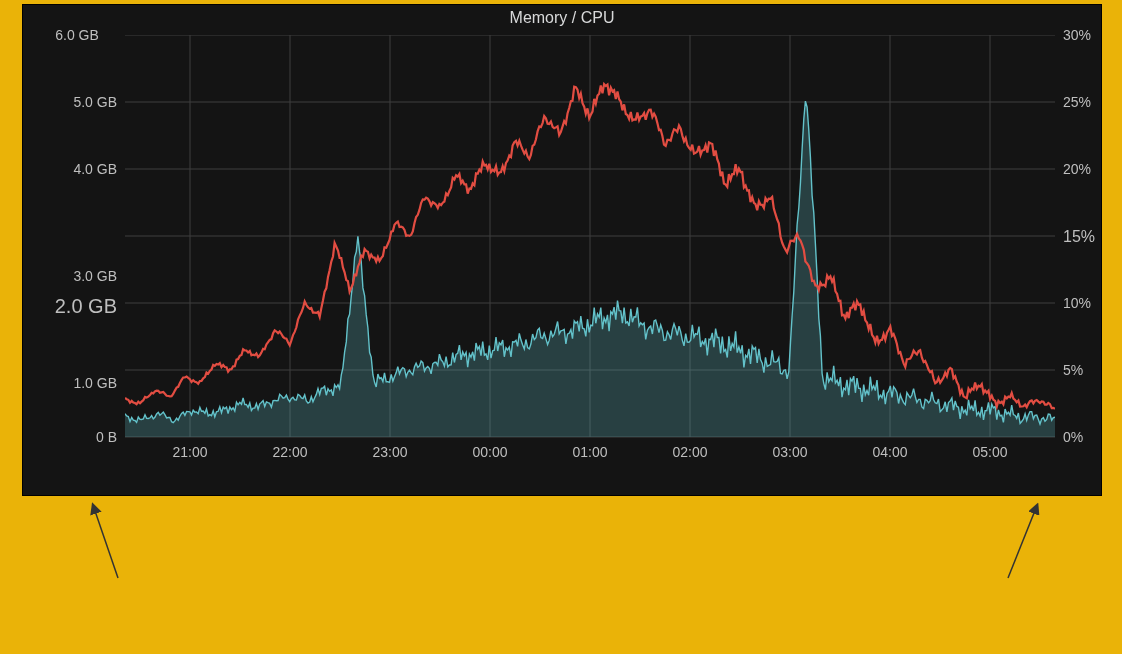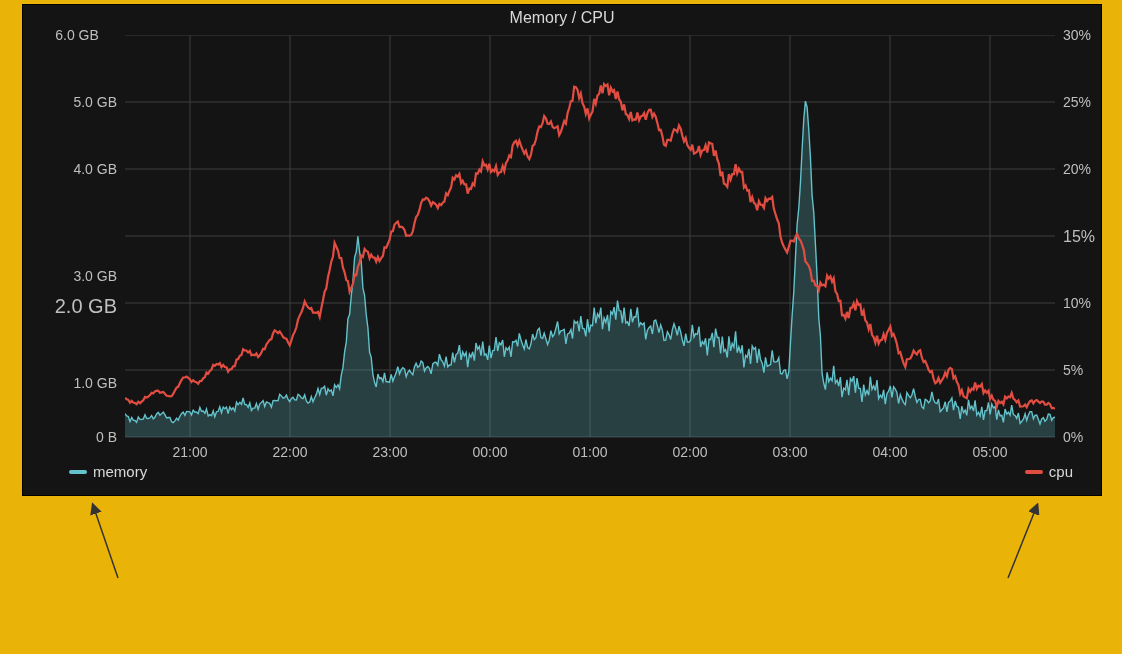--- a/index.html
+++ b/index.html
@@ -53,30 +53,20 @@
           <line x1="764.9999999999999" y1="0" x2="764.9999999999999" y2="402" stroke="#3f3f3f"></line>
           <text x="764.9999999999999" y="422" class="xtick" text-anchor="middle">04:00</text>
           <line x1="864.9999999999999" y1="0" x2="864.9999999999999" y2="402" stroke="#3f3f3f"></line>
           <text x="864.9999999999999" y="422" class="xtick" text-anchor="middle">05:00</text>
           <path d="M0.0 402 L0.0 378.8L1.7 380.9L3.3 381.5L5.0 386.6L6.7 382.5L8.3 385.2L10.0 385.5L11.6 387.4L13.3 382.1L15.0 384.4L16.6 384.5L18.3 384.0L20.0 379.7L21.6 383.3L23.3 383.5L25.0 382.8L26.6 380.6L28.3 383.9L29.9 382.3L31.6 379.0L33.3 377.3L34.9 380.1L36.6 378.7L38.3 377.1L39.9 379.7L41.6 382.9L43.3 382.5L44.9 382.4L46.6 386.7L48.2 387.6L49.9 385.9L51.6 383.2L53.2 385.1L54.9 381.2L56.6 378.4L58.2 377.1L59.9 380.4L61.6 376.4L63.2 376.6L64.9 376.8L66.5 379.9L68.2 375.2L69.9 377.2L71.5 376.9L73.2 378.7L74.9 372.4L76.5 376.3L78.2 376.0L79.9 378.3L81.5 374.0L83.2 381.0L84.8 379.6L86.5 380.7L88.2 375.9L89.8 381.8L91.5 376.8L93.2 376.3L94.8 371.8L96.5 377.8L98.2 372.0L99.8 373.7L101.5 372.0L103.1 378.5L104.8 372.0L106.5 374.7L108.1 372.8L109.8 376.2L111.5 367.2L113.1 369.8L114.8 367.3L116.5 369.2L118.1 362.8L119.8 369.6L121.4 369.5L123.1 372.3L124.8 367.9L126.4 375.5L128.1 373.1L129.8 373.0L131.4 368.5L133.1 374.3L134.8 368.8L136.4 367.5L138.1 365.6L139.7 371.4L141.4 366.9L143.1 367.7L144.7 368.4L146.4 372.1L148.1 365.7L149.7 365.4L151.4 365.7L153.1 365.5L154.7 359.3L156.4 360.9L158.1 363.2L159.7 362.6L161.4 360.0L163.0 364.1L164.7 366.7L166.4 363.5L168.0 362.3L169.7 364.9L171.4 365.0L173.0 359.3L174.7 360.4L176.4 362.9L178.0 363.6L179.7 359.9L181.3 366.0L183.0 368.0L184.7 367.1L186.3 361.7L188.0 366.8L189.7 362.8L191.3 359.4L193.0 353.6L194.7 359.5L196.3 353.4L198.0 353.0L199.6 351.3L201.3 360.2L203.0 353.7L204.6 356.3L206.3 355.0L208.0 360.8L209.6 349.8L211.3 352.5L213.0 349.8L214.6 353.7L216.3 339.8L217.9 332.8L219.6 317.1L221.3 306.9L222.9 283.8L224.6 279.3L226.3 260.5L227.9 246.6L229.6 222.4L231.3 216.6L232.9 201.4L234.6 216.9L236.2 226.4L237.9 252.9L239.6 260.7L241.2 279.4L242.9 292.7L244.6 317.6L246.2 322.1L247.9 339.7L249.6 347.6L251.2 351.9L252.9 339.1L254.5 343.5L256.2 342.7L257.9 346.6L259.5 337.9L261.2 346.8L262.9 346.8L264.5 347.4L266.2 339.3L267.9 346.2L269.5 341.8L271.2 337.6L272.8 331.7L274.5 338.9L276.2 334.7L277.8 332.6L279.5 333.8L281.2 341.7L282.8 337.3L284.5 335.2L286.2 337.9L287.8 339.8L289.5 331.7L291.1 328.3L292.8 332.3L294.5 330.9L296.1 326.0L297.8 327.7L299.5 336.1L301.1 333.0L302.8 331.5L304.5 333.5L306.1 338.9L307.8 328.8L309.4 327.5L311.1 327.3L312.8 330.3L314.4 319.2L316.1 324.8L317.8 326.8L319.4 331.1L321.1 321.6L322.8 331.9L324.4 330.0L326.1 329.8L327.7 317.7L329.4 327.5L331.1 319.4L332.7 318.4L334.4 310.2L336.1 324.9L337.7 316.9L339.4 320.8L341.1 317.5L342.7 332.2L344.4 319.0L346.0 322.1L347.7 316.8L349.4 325.7L351.0 308.0L352.7 314.2L354.4 311.5L356.0 320.6L357.7 306.6L359.4 320.1L361.0 318.9L362.7 324.8L364.3 310.5L366.0 323.1L367.7 315.7L369.3 315.3L371.0 302.1L372.7 316.0L374.3 307.8L376.0 309.8L377.7 305.1L379.3 321.8L381.0 312.8L382.6 315.0L384.3 312.1L386.0 322.0L387.6 306.8L389.3 307.0L391.0 305.4L392.6 311.3L394.3 298.4L396.0 305.1L397.6 309.7L399.3 313.9L400.9 304.5L402.6 312.5L404.3 313.9L405.9 309.0L407.6 299.0L409.3 304.6L410.9 302.7L412.6 295.1L414.3 293.3L415.9 302.6L417.6 303.5L419.2 298.1L420.9 303.7L422.6 309.5L424.2 305.4L425.9 295.7L427.6 301.6L429.2 299.4L430.9 293.2L432.6 286.5L434.2 298.8L435.9 295.8L437.5 295.3L439.2 294.3L440.9 309.0L442.5 299.1L444.2 298.2L445.9 294.6L447.5 303.6L449.2 285.9L450.9 288.2L452.5 286.6L454.2 296.4L455.8 281.0L457.5 293.2L459.2 293.8L460.8 301.4L462.5 284.2L464.2 297.4L465.8 290.2L467.5 290.6L469.2 272.5L470.8 288.3L472.5 278.9L474.2 282.1L475.8 272.5L477.5 294.1L479.1 283.0L480.8 287.3L482.5 279.9L484.1 296.2L485.8 276.6L487.5 279.0L489.1 272.2L490.8 284.7L492.5 265.5L494.1 275.7L495.8 275.8L497.4 288.1L499.1 272.6L500.8 287.9L502.4 286.8L504.1 290.9L505.8 273.8L507.4 287.2L509.1 281.7L510.8 282.0L512.4 272.3L514.1 291.0L515.7 287.8L517.4 289.8L519.1 288.1L520.7 304.4L522.4 295.3L524.1 292.4L525.7 291.0L527.4 299.0L529.1 286.0L530.7 285.1L532.4 290.9L534.0 297.7L535.7 289.9L537.4 295.4L539.0 305.4L540.7 305.1L542.4 296.7L544.0 299.6L545.7 304.5L547.4 294.3L549.0 288.8L550.7 293.7L552.3 300.4L554.0 291.2L555.7 297.0L557.3 305.1L559.0 310.8L560.7 298.7L562.3 307.1L564.0 307.2L565.7 305.3L567.3 289.9L569.0 302.1L570.6 298.6L572.3 299.3L574.0 291.6L575.6 312.0L577.3 306.5L579.0 309.3L580.6 303.2L582.3 320.4L584.0 304.2L585.6 304.7L587.3 297.8L588.9 312.2L590.6 293.6L592.3 302.5L593.9 302.5L595.6 318.5L597.3 301.5L598.9 316.4L600.6 314.5L602.3 322.5L603.9 301.3L605.6 315.8L607.2 308.4L608.9 312.1L610.6 296.2L612.2 317.6L613.9 311.9L615.6 318.4L617.2 310.2L618.9 332.4L620.6 320.4L622.2 322.3L623.9 313.9L625.5 329.0L627.2 311.0L628.9 314.3L630.5 312.6L632.2 327.8L633.9 313.8L635.5 324.5L637.2 328.2L638.9 337.7L640.5 322.3L642.2 331.4L643.8 330.3L645.5 329.6L647.2 315.3L648.8 326.6L650.5 327.1L652.2 326.4L653.8 322.7L655.5 338.5L657.2 339.0L658.8 335.3L660.5 334.8L662.1 343.8L663.8 336.7L665.5 307.1L667.1 280.8L668.8 256.6L670.5 221.6L672.1 189.7L673.8 172.8L675.5 147.0L677.1 114.3L678.8 84.0L680.4 66.1L682.1 72.2L683.8 95.3L685.4 121.9L687.1 160.6L688.8 178.0L690.4 208.8L692.1 241.5L693.8 283.2L695.4 300.8L697.1 338.5L698.7 348.0L700.4 354.6L702.1 337.4L703.7 346.7L705.4 343.2L707.1 345.7L708.7 330.9L710.4 348.0L712.1 345.3L713.7 351.0L715.4 342.1L717.0 362.2L718.7 353.1L720.4 354.8L722.0 344.8L723.7 360.1L725.4 343.6L727.0 346.2L728.7 341.1L730.4 357.8L732.0 343.1L733.7 353.4L735.3 353.4L737.0 366.9L738.7 349.6L740.3 359.8L742.0 355.5L743.7 360.3L745.3 341.7L747.0 354.4L748.7 350.8L750.3 355.6L752.0 345.1L753.6 363.6L755.3 360.2L757.0 362.7L758.6 354.9L760.3 369.1L762.0 358.4L763.6 356.1L765.3 350.9L767.0 362.3L768.6 351.7L770.3 354.1L771.9 357.5L773.6 368.5L775.3 359.6L776.9 363.9L778.6 367.6L780.3 369.6L781.9 357.6L783.6 360.3L785.3 362.8L786.9 360.0L788.6 353.6L790.3 361.6L791.9 367.5L793.6 364.4L795.2 364.4L796.9 372.0L798.6 373.6L800.2 364.4L801.9 365.3L803.6 367.8L805.2 365.8L806.9 356.8L808.6 364.7L810.2 367.8L811.9 368.6L813.5 364.0L815.2 376.7L816.9 374.8L818.5 373.0L820.2 366.8L821.9 376.9L823.5 367.5L825.2 366.1L826.9 362.9L828.5 375.2L830.2 365.9L831.8 371.3L833.5 372.3L835.2 383.8L836.8 371.3L838.5 377.7L840.2 375.2L841.8 380.3L843.5 364.8L845.2 373.8L846.8 371.1L848.5 376.0L850.1 365.3L851.8 380.1L853.5 377.2L855.1 381.1L856.8 371.8L858.5 385.0L860.1 375.7L861.8 375.6L863.5 367.3L865.1 379.4L866.8 369.1L868.4 372.9L870.1 371.5L871.8 384.6L873.4 374.9L875.1 380.9L876.8 380.2L878.4 387.3L880.1 374.1L881.8 379.1L883.4 377.2L885.1 380.2L886.7 370.1L888.4 379.6L890.1 380.5L891.7 383.4L893.4 378.0L895.1 388.4L896.7 386.5L898.4 384.1L900.1 378.8L901.7 385.4L903.4 379.9L905.0 376.6L906.7 376.6L908.4 383.8L910.0 380.3L911.7 380.1L913.4 384.6L915.0 389.0L916.7 383.9L918.4 382.6L920.0 386.3L921.7 384.5L923.3 379.0L925.0 379.3L926.7 385.2L928.3 382.7L930.0 382.3L930 402 Z" fill="#63c2ca" fill-opacity="0.25" stroke="none"></path>
           <path d="M0.0 378.8L1.7 380.9L3.3 381.5L5.0 386.6L6.7 382.5L8.3 385.2L10.0 385.5L11.6 387.4L13.3 382.1L15.0 384.4L16.6 384.5L18.3 384.0L20.0 379.7L21.6 383.3L23.3 383.5L25.0 382.8L26.6 380.6L28.3 383.9L29.9 382.3L31.6 379.0L33.3 377.3L34.9 380.1L36.6 378.7L38.3 377.1L39.9 379.7L41.6 382.9L43.3 382.5L44.9 382.4L46.6 386.7L48.2 387.6L49.9 385.9L51.6 383.2L53.2 385.1L54.9 381.2L56.6 378.4L58.2 377.1L59.9 380.4L61.6 376.4L63.2 376.6L64.9 376.8L66.5 379.9L68.2 375.2L69.9 377.2L71.5 376.9L73.2 378.7L74.9 372.4L76.5 376.3L78.2 376.0L79.9 378.3L81.5 374.0L83.2 381.0L84.8 379.6L86.5 380.7L88.2 375.9L89.8 381.8L91.5 376.8L93.2 376.3L94.8 371.8L96.5 377.8L98.2 372.0L99.8 373.7L101.5 372.0L103.1 378.5L104.8 372.0L106.5 374.7L108.1 372.8L109.8 376.2L111.5 367.2L113.1 369.8L114.8 367.3L116.5 369.2L118.1 362.8L119.8 369.6L121.4 369.5L123.1 372.3L124.8 367.9L126.4 375.5L128.1 373.1L129.8 373.0L131.4 368.5L133.1 374.3L134.8 368.8L136.4 367.5L138.1 365.6L139.7 371.4L141.4 366.9L143.1 367.7L144.7 368.4L146.4 372.1L148.1 365.7L149.7 365.4L151.4 365.7L153.1 365.5L154.7 359.3L156.4 360.9L158.1 363.2L159.7 362.6L161.4 360.0L163.0 364.1L164.7 366.7L166.4 363.5L168.0 362.3L169.7 364.9L171.4 365.0L173.0 359.3L174.7 360.4L176.4 362.9L178.0 363.6L179.7 359.9L181.3 366.0L183.0 368.0L184.7 367.1L186.3 361.7L188.0 366.8L189.7 362.8L191.3 359.4L193.0 353.6L194.7 359.5L196.3 353.4L198.0 353.0L199.6 351.3L201.3 360.2L203.0 353.7L204.6 356.3L206.3 355.0L208.0 360.8L209.6 349.8L211.3 352.5L213.0 349.8L214.6 353.7L216.3 339.8L217.9 332.8L219.6 317.1L221.3 306.9L222.9 283.8L224.6 279.3L226.3 260.5L227.9 246.6L229.6 222.4L231.3 216.6L232.9 201.4L234.6 216.9L236.2 226.4L237.9 252.9L239.6 260.7L241.2 279.4L242.9 292.7L244.6 317.6L246.2 322.1L247.9 339.7L249.6 347.6L251.2 351.9L252.9 339.1L254.5 343.5L256.2 342.7L257.9 346.6L259.5 337.9L261.2 346.8L262.9 346.8L264.5 347.4L266.2 339.3L267.9 346.2L269.5 341.8L271.2 337.6L272.8 331.7L274.5 338.9L276.2 334.7L277.8 332.6L279.5 333.8L281.2 341.7L282.8 337.3L284.5 335.2L286.2 337.9L287.8 339.8L289.5 331.7L291.1 328.3L292.8 332.3L294.5 330.9L296.1 326.0L297.8 327.7L299.5 336.1L301.1 333.0L302.8 331.5L304.5 333.5L306.1 338.9L307.8 328.8L309.4 327.5L311.1 327.3L312.8 330.3L314.4 319.2L316.1 324.8L317.8 326.8L319.4 331.1L321.1 321.6L322.8 331.9L324.4 330.0L326.1 329.8L327.7 317.7L329.4 327.5L331.1 319.4L332.7 318.4L334.4 310.2L336.1 324.9L337.7 316.9L339.4 320.8L341.1 317.5L342.7 332.2L344.4 319.0L346.0 322.1L347.7 316.8L349.4 325.7L351.0 308.0L352.7 314.2L354.4 311.5L356.0 320.6L357.7 306.6L359.4 320.1L361.0 318.9L362.7 324.8L364.3 310.5L366.0 323.1L367.7 315.7L369.3 315.3L371.0 302.1L372.7 316.0L374.3 307.8L376.0 309.8L377.7 305.1L379.3 321.8L381.0 312.8L382.6 315.0L384.3 312.1L386.0 322.0L387.6 306.8L389.3 307.0L391.0 305.4L392.6 311.3L394.3 298.4L396.0 305.1L397.6 309.7L399.3 313.9L400.9 304.5L402.6 312.5L404.3 313.9L405.9 309.0L407.6 299.0L409.3 304.6L410.9 302.7L412.6 295.1L414.3 293.3L415.9 302.6L417.6 303.5L419.2 298.1L420.9 303.7L422.6 309.5L424.2 305.4L425.9 295.7L427.6 301.6L429.2 299.4L430.9 293.2L432.6 286.5L434.2 298.8L435.9 295.8L437.5 295.3L439.2 294.3L440.9 309.0L442.5 299.1L444.2 298.2L445.9 294.6L447.5 303.6L449.2 285.9L450.9 288.2L452.5 286.6L454.2 296.4L455.8 281.0L457.5 293.2L459.2 293.8L460.8 301.4L462.5 284.2L464.2 297.4L465.8 290.2L467.5 290.6L469.2 272.5L470.8 288.3L472.5 278.9L474.2 282.1L475.8 272.5L477.5 294.1L479.1 283.0L480.8 287.3L482.5 279.9L484.1 296.2L485.8 276.6L487.5 279.0L489.1 272.2L490.8 284.7L492.5 265.5L494.1 275.7L495.8 275.8L497.4 288.1L499.1 272.6L500.8 287.9L502.4 286.8L504.1 290.9L505.8 273.8L507.4 287.2L509.1 281.7L510.8 282.0L512.4 272.3L514.1 291.0L515.7 287.8L517.4 289.8L519.1 288.1L520.7 304.4L522.4 295.3L524.1 292.4L525.7 291.0L527.4 299.0L529.1 286.0L530.7 285.1L532.4 290.9L534.0 297.7L535.7 289.9L537.4 295.4L539.0 305.4L540.7 305.1L542.4 296.7L544.0 299.6L545.7 304.5L547.4 294.3L549.0 288.8L550.7 293.7L552.3 300.4L554.0 291.2L555.7 297.0L557.3 305.1L559.0 310.8L560.7 298.7L562.3 307.1L564.0 307.2L565.7 305.3L567.3 289.9L569.0 302.1L570.6 298.6L572.3 299.3L574.0 291.6L575.6 312.0L577.3 306.5L579.0 309.3L580.6 303.2L582.3 320.4L584.0 304.2L585.6 304.7L587.3 297.8L588.9 312.2L590.6 293.6L592.3 302.5L593.9 302.5L595.6 318.5L597.3 301.5L598.9 316.4L600.6 314.5L602.3 322.5L603.9 301.3L605.6 315.8L607.2 308.4L608.9 312.1L610.6 296.2L612.2 317.6L613.9 311.9L615.6 318.4L617.2 310.2L618.9 332.4L620.6 320.4L622.2 322.3L623.9 313.9L625.5 329.0L627.2 311.0L628.9 314.3L630.5 312.6L632.2 327.8L633.9 313.8L635.5 324.5L637.2 328.2L638.9 337.7L640.5 322.3L642.2 331.4L643.8 330.3L645.5 329.6L647.2 315.3L648.8 326.6L650.5 327.1L652.2 326.4L653.8 322.7L655.5 338.5L657.2 339.0L658.8 335.3L660.5 334.8L662.1 343.8L663.8 336.7L665.5 307.1L667.1 280.8L668.8 256.6L670.5 221.6L672.1 189.7L673.8 172.8L675.5 147.0L677.1 114.3L678.8 84.0L680.4 66.1L682.1 72.2L683.8 95.3L685.4 121.9L687.1 160.6L688.8 178.0L690.4 208.8L692.1 241.5L693.8 283.2L695.4 300.8L697.1 338.5L698.7 348.0L700.4 354.6L702.1 337.4L703.7 346.7L705.4 343.2L707.1 345.7L708.7 330.9L710.4 348.0L712.1 345.3L713.7 351.0L715.4 342.1L717.0 362.2L718.7 353.1L720.4 354.8L722.0 344.8L723.7 360.1L725.4 343.6L727.0 346.2L728.7 341.1L730.4 357.8L732.0 343.1L733.7 353.4L735.3 353.4L737.0 366.9L738.7 349.6L740.3 359.8L742.0 355.5L743.7 360.3L745.3 341.7L747.0 354.4L748.7 350.8L750.3 355.6L752.0 345.1L753.6 363.6L755.3 360.2L757.0 362.7L758.6 354.9L760.3 369.1L762.0 358.4L763.6 356.1L765.3 350.9L767.0 362.3L768.6 351.7L770.3 354.1L771.9 357.5L773.6 368.5L775.3 359.6L776.9 363.9L778.6 367.6L780.3 369.6L781.9 357.6L783.6 360.3L785.3 362.8L786.9 360.0L788.6 353.6L790.3 361.6L791.9 367.5L793.6 364.4L795.2 364.4L796.9 372.0L798.6 373.6L800.2 364.4L801.9 365.3L803.6 367.8L805.2 365.8L806.9 356.8L808.6 364.7L810.2 367.8L811.9 368.6L813.5 364.0L815.2 376.7L816.9 374.8L818.5 373.0L820.2 366.8L821.9 376.9L823.5 367.5L825.2 366.1L826.9 362.9L828.5 375.2L830.2 365.9L831.8 371.3L833.5 372.3L835.2 383.8L836.8 371.3L838.5 377.7L840.2 375.2L841.8 380.3L843.5 364.8L845.2 373.8L846.8 371.1L848.5 376.0L850.1 365.3L851.8 380.1L853.5 377.2L855.1 381.1L856.8 371.8L858.5 385.0L860.1 375.7L861.8 375.6L863.5 367.3L865.1 379.4L866.8 369.1L868.4 372.9L870.1 371.5L871.8 384.6L873.4 374.9L875.1 380.9L876.8 380.2L878.4 387.3L880.1 374.1L881.8 379.1L883.4 377.2L885.1 380.2L886.7 370.1L888.4 379.6L890.1 380.5L891.7 383.4L893.4 378.0L895.1 388.4L896.7 386.5L898.4 384.1L900.1 378.8L901.7 385.4L903.4 379.9L905.0 376.6L906.7 376.6L908.4 383.8L910.0 380.3L911.7 380.1L913.4 384.6L915.0 389.0L916.7 383.9L918.4 382.6L920.0 386.3L921.7 384.5L923.3 379.0L925.0 379.3L926.7 385.2L928.3 382.7L930.0 382.3" fill="none" stroke="#63c2ca" stroke-width="1.4"></path>
           <path d="M0.0 362.9L1.7 364.2L3.3 364.8L5.0 367.7L6.7 365.9L8.3 367.5L10.0 368.0L11.6 369.2L13.3 366.7L15.0 368.2L16.6 366.6L18.3 365.2L20.0 361.9L21.6 362.6L23.3 361.6L25.0 360.1L26.6 357.8L28.3 358.4L29.9 356.4L31.6 355.7L33.3 355.9L34.9 357.8L36.6 357.4L38.3 357.0L39.9 358.7L41.6 360.8L43.3 361.0L44.9 361.3L46.6 361.1L48.2 359.0L49.9 355.6L51.6 352.5L53.2 351.8L54.9 348.0L56.6 344.9L58.2 342.5L59.9 342.5L61.6 341.5L63.2 342.9L64.9 344.2L66.5 347.0L68.2 345.2L69.9 346.8L71.5 347.2L73.2 348.7L74.9 346.0L76.5 345.9L78.2 343.3L79.9 342.1L81.5 337.5L83.2 338.7L84.8 336.0L86.5 334.5L88.2 329.9L89.8 330.9L91.5 329.0L93.2 329.6L94.8 328.2L96.5 332.2L98.2 330.1L99.8 332.0L101.5 332.2L103.1 336.6L104.8 334.3L106.5 334.2L108.1 331.3L109.8 331.2L111.5 324.7L113.1 324.1L114.8 320.9L116.5 320.0L118.1 314.3L119.8 315.4L121.4 315.5L123.1 317.5L124.8 315.9L126.4 320.3L128.1 319.6L129.8 320.2L131.4 318.4L133.1 322.0L134.8 320.3L136.4 317.6L138.1 313.9L139.7 314.3L141.4 309.4L143.1 307.1L144.7 304.9L146.4 304.1L148.1 298.2L149.7 295.4L151.4 296.5L153.1 298.1L154.7 296.5L156.4 299.0L158.1 301.9L159.7 303.2L161.4 303.6L163.0 307.3L164.7 310.3L166.4 305.4L168.0 300.1L169.7 296.9L171.4 292.3L173.0 284.7L174.7 280.6L176.4 277.3L178.0 273.0L179.7 266.5L181.3 269.8L183.0 272.3L184.7 273.8L186.3 273.0L188.0 277.6L189.7 277.6L191.3 277.9L193.0 276.9L194.7 281.9L196.3 273.2L198.0 265.3L199.6 256.7L201.3 253.3L203.0 241.9L204.6 235.2L206.3 226.6L208.0 221.5L209.6 207.9L211.3 211.7L213.0 215.6L214.6 223.0L216.3 223.0L217.9 232.4L219.6 237.3L221.3 245.0L222.9 246.1L224.6 256.7L226.3 252.7L227.9 248.9L229.6 239.7L231.3 240.1L232.9 231.7L234.6 227.6L236.2 220.5L237.9 222.0L239.6 214.0L241.2 215.9L242.9 216.7L244.6 223.4L246.2 219.6L247.9 222.5L249.6 222.6L251.2 226.7L252.9 221.9L254.5 226.0L256.2 223.1L257.9 221.0L259.5 212.4L261.2 212.8L262.9 208.8L264.5 205.0L266.2 196.7L267.9 196.1L269.5 189.7L271.2 187.7L272.8 186.5L274.5 192.0L276.2 191.7L277.8 192.4L279.5 194.9L281.2 200.8L282.8 200.3L284.5 200.9L286.2 199.8L287.8 196.5L289.5 188.0L291.1 182.0L292.8 179.8L294.5 174.7L296.1 168.0L297.8 164.5L299.5 164.6L301.1 162.7L302.8 163.6L304.5 166.3L306.1 170.7L307.8 167.2L309.4 168.2L311.1 169.8L312.8 173.0L314.4 168.9L316.1 170.1L317.8 167.7L319.4 166.5L321.1 158.3L322.8 160.2L324.4 155.9L326.1 152.4L327.7 142.8L329.4 144.5L331.1 140.3L332.7 141.6L334.4 139.0L336.1 148.2L337.7 145.8L339.4 149.4L341.1 149.4L342.7 158.6L344.4 153.5L346.0 153.9L347.7 148.4L349.4 150.2L351.0 138.3L352.7 138.7L354.4 134.5L356.0 136.4L357.7 126.4L359.4 130.5L361.0 129.8L362.7 134.5L364.3 128.8L366.0 137.0L367.7 134.8L369.3 136.3L371.0 131.1L372.7 139.9L374.3 137.4L376.0 137.0L377.7 131.0L379.3 136.1L381.0 127.9L382.6 125.5L384.3 120.4L386.0 122.0L387.6 110.6L389.3 107.2L391.0 105.8L392.6 110.5L394.3 105.6L396.0 110.7L397.6 114.7L399.3 118.6L400.9 115.6L402.6 121.5L404.3 124.1L405.9 120.0L407.6 110.8L409.3 109.5L410.9 104.5L412.6 96.4L414.3 91.4L415.9 92.0L417.6 88.1L419.2 81.1L420.9 83.3L422.6 88.7L424.2 89.0L425.9 86.5L427.6 91.9L429.2 93.2L430.9 92.4L432.6 91.3L434.2 100.1L435.9 96.9L437.5 91.6L439.2 86.1L440.9 88.6L442.5 78.5L444.2 73.0L445.9 66.1L447.5 65.8L449.2 51.7L450.9 52.2L452.5 54.7L454.2 63.1L455.8 58.5L457.5 68.1L459.2 71.7L460.8 79.0L462.5 73.4L464.2 83.5L465.8 79.8L467.5 76.6L469.2 63.9L470.8 68.7L472.5 60.5L474.2 58.8L475.8 50.5L477.5 58.2L479.1 49.1L480.8 50.9L482.5 49.5L484.1 60.3L485.8 52.6L487.5 56.3L489.1 55.2L490.8 64.0L492.5 56.5L494.1 64.2L495.8 66.7L497.4 75.4L499.1 69.4L500.8 79.0L502.4 80.1L504.1 84.0L505.8 76.9L507.4 85.5L509.1 84.4L510.8 84.5L512.4 77.6L514.1 85.2L515.7 81.6L517.4 80.8L519.1 78.1L520.7 84.7L522.4 78.2L524.1 74.8L525.7 74.6L527.4 82.0L529.1 78.7L530.7 81.6L532.4 88.1L534.0 95.1L535.7 94.7L537.4 101.0L539.0 109.7L540.7 110.9L542.4 104.9L544.0 104.8L545.7 105.6L547.4 98.7L549.0 94.2L550.7 95.1L552.3 96.9L554.0 90.5L555.7 93.6L557.3 100.6L559.0 106.3L560.7 102.9L562.3 110.0L564.0 112.8L565.7 114.7L567.3 109.6L569.0 118.6L570.6 117.9L572.3 116.6L574.0 111.0L575.6 119.9L577.3 115.4L579.0 115.1L580.6 110.3L582.3 117.5L584.0 107.5L585.6 108.3L587.3 109.1L588.9 120.8L590.6 115.5L592.3 124.4L593.9 128.6L595.6 141.1L597.3 136.7L598.9 148.5L600.6 149.5L602.3 151.8L603.9 139.1L605.6 144.7L607.2 139.1L608.9 139.1L610.6 129.1L612.2 138.3L613.9 133.6L615.6 137.1L617.2 137.0L618.9 152.5L620.6 150.5L622.2 155.5L623.9 155.3L625.5 167.2L627.2 162.1L628.9 167.9L630.5 169.2L632.2 175.2L633.9 166.2L635.5 169.8L637.2 169.9L638.9 172.9L640.5 163.2L642.2 166.0L643.8 163.7L645.5 163.8L647.2 162.0L648.8 173.4L650.5 179.2L652.2 184.5L653.8 188.2L655.5 201.9L657.2 207.8L658.8 211.5L660.5 214.6L662.1 217.5L663.8 211.9L665.5 205.8L667.1 205.6L668.8 206.5L670.5 201.9L672.1 198.8L673.8 203.5L675.5 205.6L677.1 209.6L678.8 214.8L680.4 226.4L682.1 228.3L683.8 230.9L685.4 235.4L687.1 246.0L688.8 245.7L690.4 250.4L692.1 250.6L693.8 255.3L695.4 247.7L697.1 250.4L698.7 249.8L700.4 251.3L702.1 240.6L703.7 243.6L705.4 241.4L707.1 246.8L708.7 243.3L710.4 256.2L712.1 259.0L713.7 266.0L715.4 265.7L717.0 280.3L718.7 279.9L720.4 283.7L722.0 276.9L723.7 283.1L725.4 273.0L727.0 272.7L728.7 268.4L730.4 275.3L732.0 266.1L733.7 269.7L735.3 269.3L737.0 280.5L738.7 275.9L740.3 285.4L742.0 287.5L743.7 294.3L745.3 289.0L747.0 299.8L748.7 302.3L750.3 307.8L752.0 300.8L753.6 308.6L755.3 305.2L757.0 304.9L758.6 299.2L760.3 304.8L762.0 297.7L763.6 294.8L765.3 291.4L767.0 300.8L768.6 299.0L770.3 303.7L771.9 309.0L773.6 318.2L775.3 317.2L776.9 322.9L778.6 328.4L780.3 332.1L781.9 324.3L783.6 324.0L785.3 323.6L786.9 320.5L788.6 315.6L790.3 318.0L791.9 319.4L793.6 316.1L795.2 315.2L796.9 322.7L798.6 327.1L800.2 325.9L801.9 329.9L803.6 334.7L805.2 337.2L806.9 336.1L808.6 343.8L810.2 348.2L811.9 347.0L813.5 342.9L815.2 347.8L816.9 345.2L818.5 342.6L820.2 337.7L821.9 341.3L823.5 334.8L825.2 332.9L826.9 334.1L828.5 343.2L830.2 341.2L831.8 346.8L833.5 350.1L835.2 358.8L836.8 355.2L838.5 361.3L840.2 362.4L841.8 363.3L843.5 353.7L845.2 356.7L846.8 353.6L848.5 354.7L850.1 347.6L851.8 353.8L853.5 350.8L855.1 351.6L856.8 349.1L858.5 358.1L860.1 355.5L861.8 357.7L863.5 355.7L865.1 364.0L866.8 360.7L868.4 364.7L870.1 365.9L871.8 371.7L873.4 365.8L875.1 368.0L876.8 366.7L878.4 369.4L880.1 361.7L881.8 363.4L883.4 361.5L885.1 362.2L886.7 357.9L888.4 363.6L890.1 365.0L891.7 367.3L893.4 365.4L895.1 371.6L896.7 371.5L898.4 371.3L900.1 369.6L901.7 372.2L903.4 368.6L905.0 366.2L906.7 365.4L908.4 368.4L910.0 365.9L911.7 365.0L913.4 366.6L915.0 368.0L916.7 366.4L918.4 366.7L920.0 369.6L921.7 369.7L923.3 367.9L925.0 369.1L926.7 373.1L928.3 372.8L930.0 373.7" fill="none" stroke="#e24d42" stroke-width="2.2"></path>
         </svg>
     </div>
 
-    <div class="legend">
-      <div class="item" style="left:46px">
-        <div class="swatch" id="sw-mem" style="background: rgb(99, 194, 202);"></div>
-        <span>memory</span>
-      </div>
-      <div class="item" style="right:28px">
-        <div class="swatch" id="sw-cpu" style="background: rgb(226, 77, 66);"></div>
-        <span>cpu</span>
-      </div>
-    </div>
   <div class="ytick-left" style="position: absolute; right: 984px; top: 424px; color: rgb(191, 191, 191); font-size: 14px; text-align: right; width: 80px;">0 B</div>
       <div class="ytick-right" style="position: absolute; left: 1040px; top: 424px; color: rgb(191, 191, 191); font-size: 14px;">0%</div>
       <div class="ytick-left" style="position: absolute; right: 984px; top: 357px; color: rgb(191, 191, 191); font-size: 14px; text-align: right; width: 80px; margin-top: 13px;">1.0 GB</div>
       <div class="ytick-right" style="position: absolute; left: 1040px; top: 357px; color: rgb(191, 191, 191); font-size: 14px;">5%</div>
       <div class="ytick-left" style="position: absolute; right: 984px; top: 290px; color: rgb(191, 191, 191); font-size: 20px; text-align: right; width: 80px;">2.0 GB</div>
       <div class="ytick-right" style="position: absolute; left: 1040px; top: 290px; color: rgb(191, 191, 191); font-size: 14px;">10%</div>
       <div class="ytick-left" style="position: absolute; right: 984px; top: 223px; color: rgb(191, 191, 191); font-size: 14px; text-align: right; width: 80px; margin-top: 40px;">3.0 GB</div>
       <div class="ytick-right" style="position: absolute; left: 1040px; top: 223px; color: rgb(191, 191, 191); font-size: 16px;">15%</div>
       <div class="ytick-left" style="position: absolute; right: 984px; top: 156px; color: rgb(191, 191, 191); font-size: 14px; text-align: right; width: 80px;">4.0 GB</div>
       <div class="ytick-right" style="position: absolute; left: 1040px; top: 156px; color: rgb(191, 191, 191); font-size: 14px;">20%</div>

